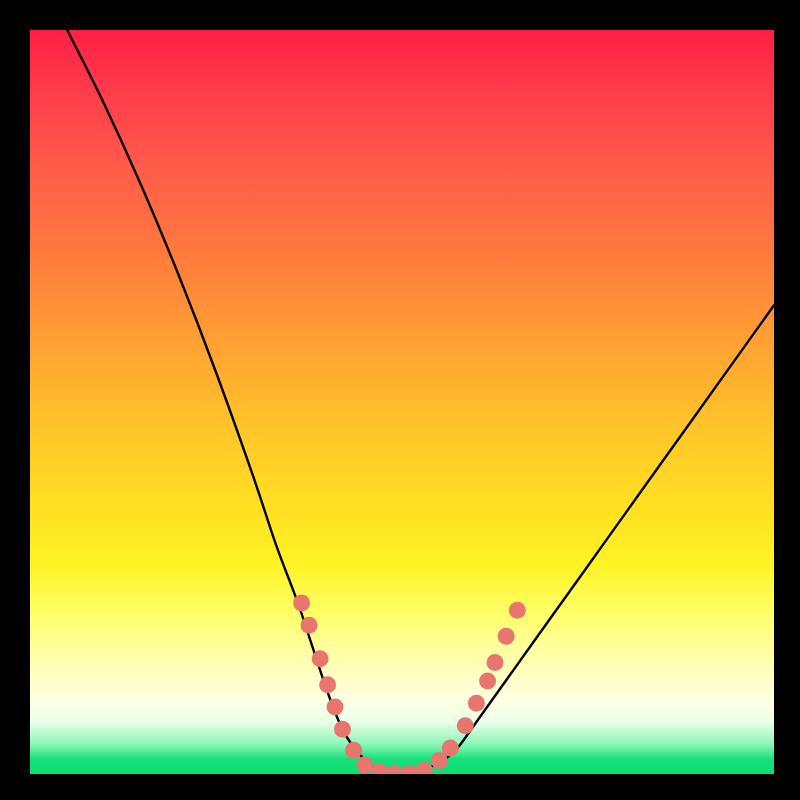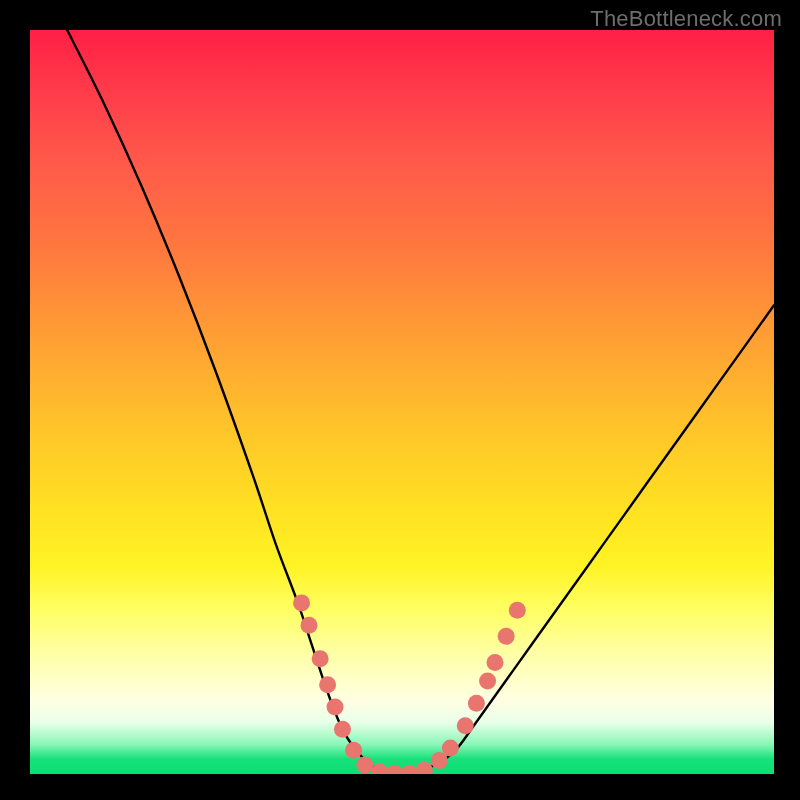--- a/index.html
+++ b/index.html
@@ -57,21 +57,20 @@
     position: absolute;
     inset: 0;
     width: 100%;
     height: 100%;
   }
 </style>
 </head>
 <body>
 
 <div class="frame">
-  <div class="watermark">TheBottleneck.com</div>
 
   <div class="plot">
     <svg class="curve" viewBox="0 0 744 744" preserveAspectRatio="none">
       <path id="curve-path" fill="none" stroke="#000000" stroke-width="2.4" stroke-linecap="round" stroke-linejoin="round" d="M 37.20 0.00 C 43.90 13.39, 61.01 46.28, 74.40 74.40 C 87.79 102.52, 98.21 125.44, 111.60 156.24 C 124.99 187.04, 135.41 212.04, 148.80 245.52 C 162.19 279.00, 172.61 306.08, 186.00 342.24 C 199.39 378.40, 212.49 415.60, 223.20 446.40 C 233.91 477.20, 237.48 490.59, 245.52 513.36 C 253.56 536.13, 261.14 554.13, 267.84 572.88 C 274.54 591.63, 277.36 601.45, 282.72 617.52 C 288.08 633.59, 292.24 647.43, 297.60 662.16 C 302.96 676.89, 307.12 688.65, 312.48 699.36 C 317.84 710.07, 322.00 714.98, 327.36 721.68 C 332.72 728.38, 336.88 732.54, 342.24 736.56 C 347.60 740.58, 351.76 742.66, 357.12 744.00 C 362.48 745.34, 366.64 744.00, 372.00 744.00 C 377.36 744.00, 381.52 745.34, 386.88 744.00 C 392.24 742.66, 395.06 740.58, 401.76 736.56 C 408.46 732.54, 416.04 729.72, 424.08 721.68 C 432.12 713.64, 435.69 706.65, 446.40 691.92 C 457.11 677.19, 470.21 658.59, 483.60 639.84 C 496.99 621.09, 507.41 606.51, 520.80 587.76 C 534.19 569.01, 544.61 554.43, 558.00 535.68 C 571.39 516.93, 581.81 502.35, 595.20 483.60 C 608.59 464.85, 619.01 450.27, 632.40 431.52 C 645.79 412.77, 656.21 398.19, 669.60 379.44 C 682.99 360.69, 693.41 346.11, 706.80 327.36 C 720.19 308.61, 737.30 284.65, 744.00 275.28"></path>
       <g id="markers-group">
           <circle cx="271.56" cy="572.88" r="8.5" fill="#e8766f" stroke="#c45a52" stroke-width="0"></circle>
           <circle cx="279.00" cy="595.20" r="8.5" fill="#e8766f" stroke="#c45a52" stroke-width="0"></circle>
           <circle cx="290.16" cy="628.68" r="8.5" fill="#e8766f" stroke="#c45a52" stroke-width="0"></circle>
           <circle cx="297.60" cy="654.72" r="8.5" fill="#e8766f" stroke="#c45a52" stroke-width="0"></circle>
           <circle cx="305.04" cy="677.04" r="8.5" fill="#e8766f" stroke="#c45a52" stroke-width="0"></circle>

